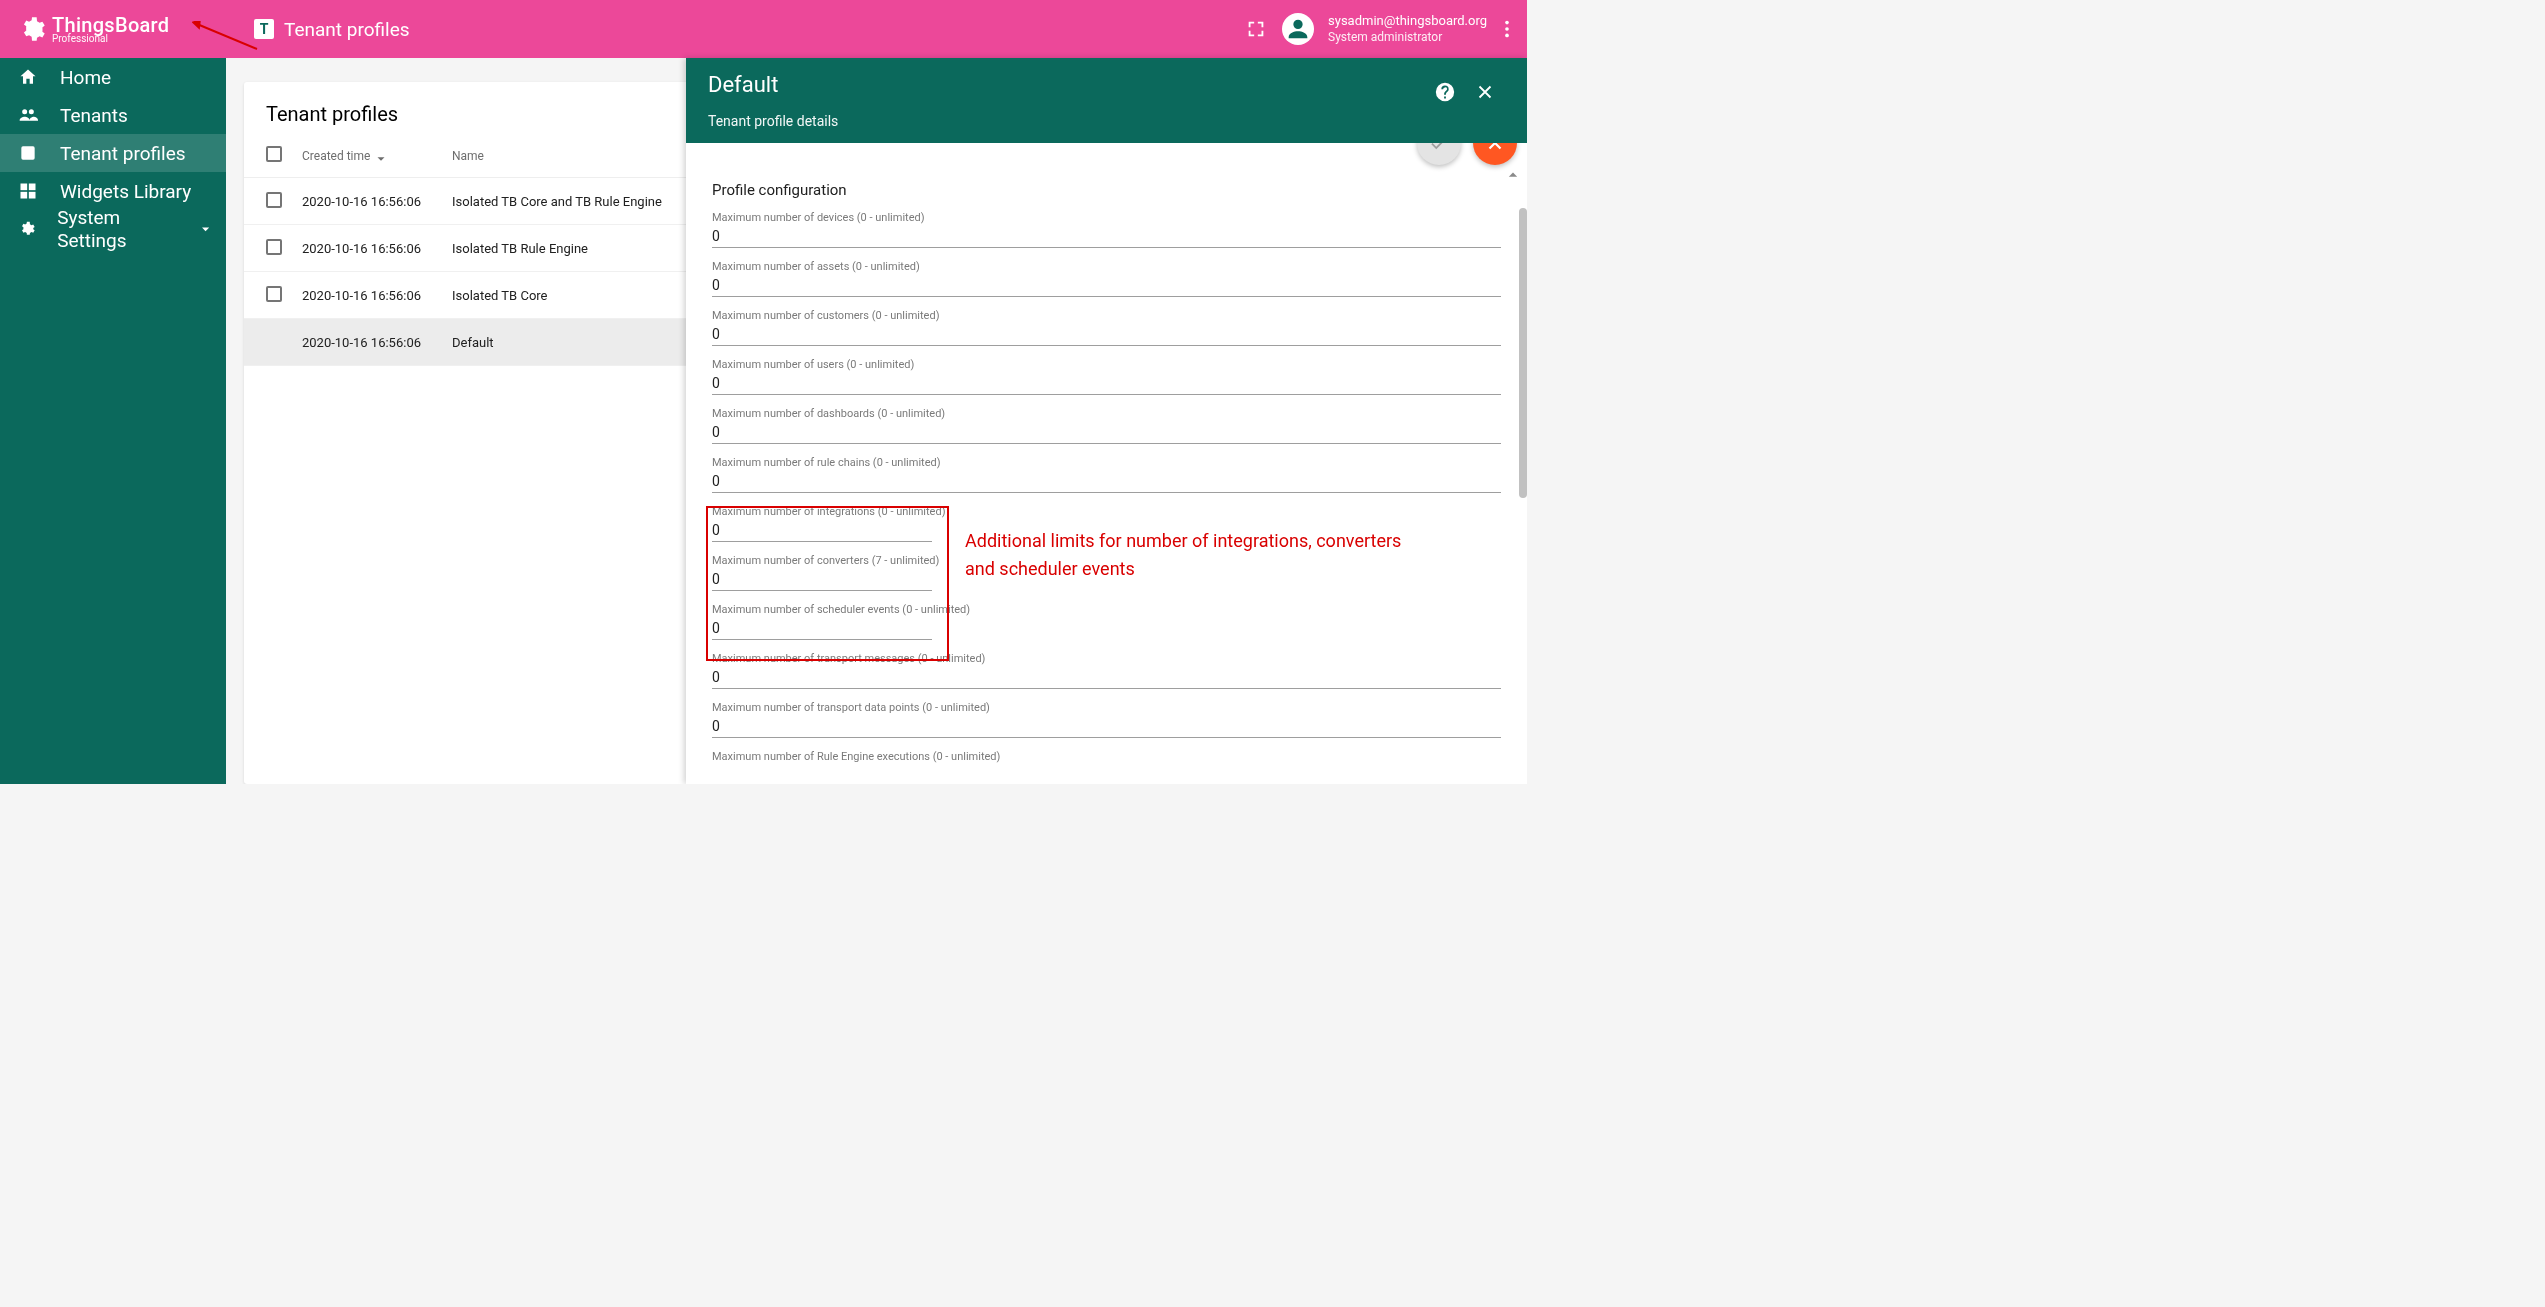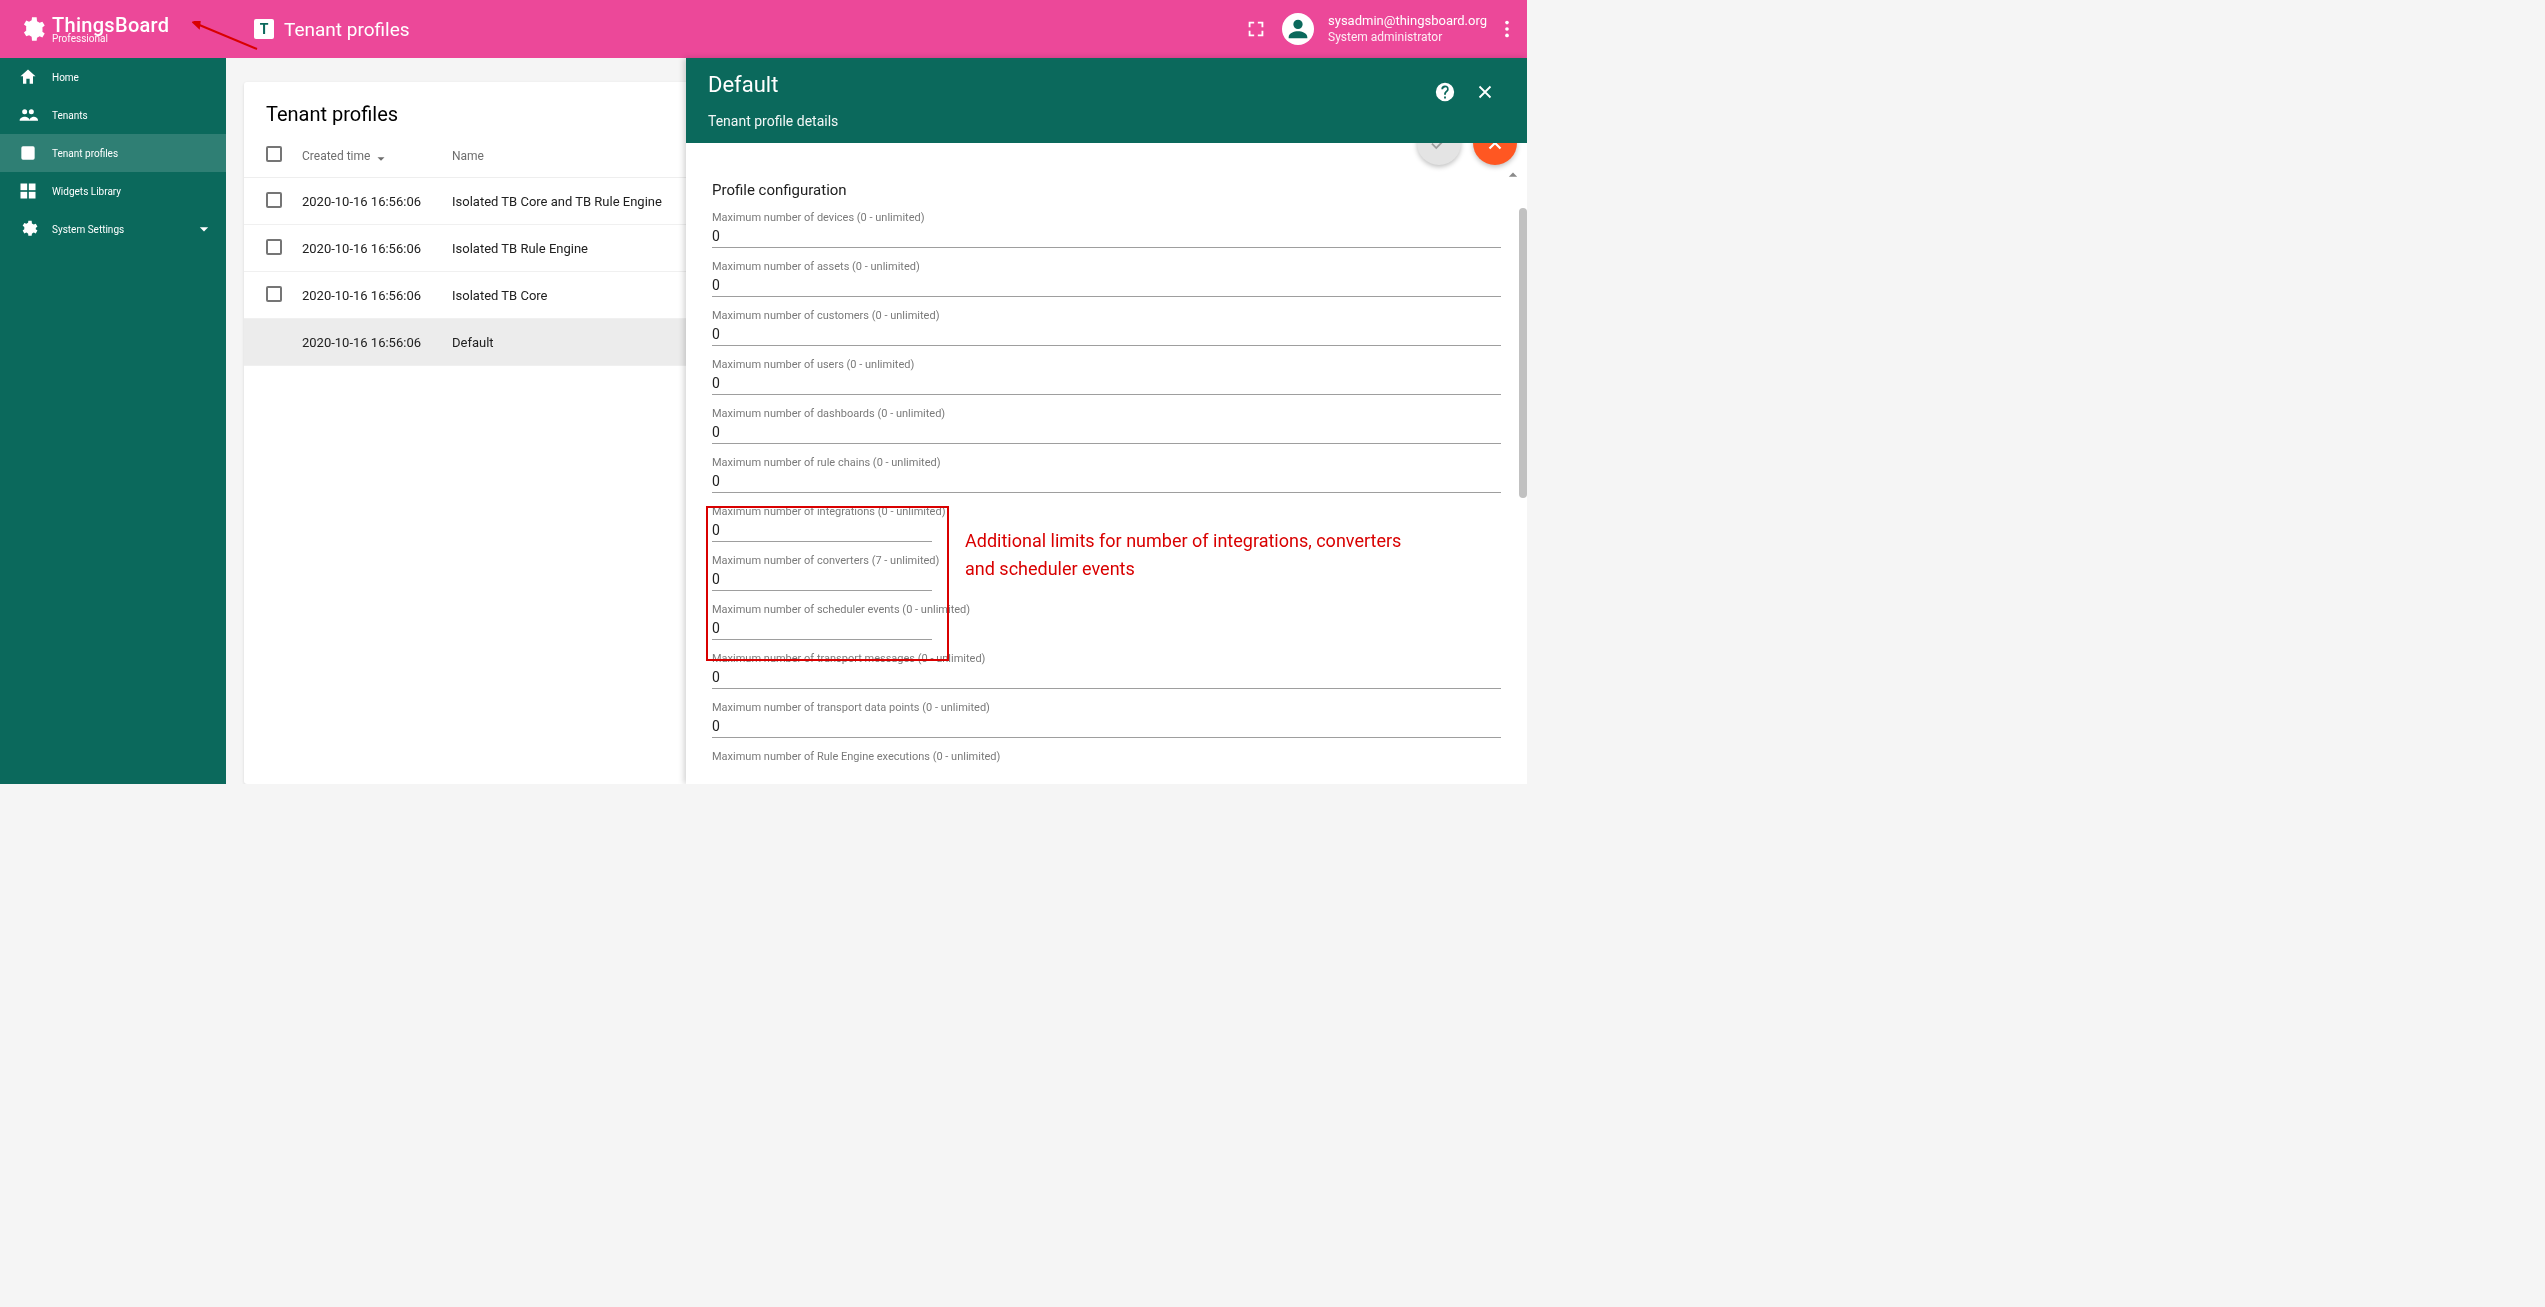--- a/index.html
+++ b/index.html
@@ -17,21 +17,21 @@
 .top-spacer { flex: 1; }
 .top-act { width: 40px; height: 40px; display: flex; align-items: center; justify-content: center; cursor: pointer; }
 .top-act svg { fill: #fff; width: 22px; height: 22px; }
 .avatar { width: 32px; height: 32px; background: #fff; border-radius: 50%; display: flex; align-items: center; justify-content: center; }
 .avatar svg { fill: #0b695c; width: 28px; height: 28px; }
 .user-meta { padding-left: 8px; font-size: 13px; line-height: 1.25; }
 .user-meta .sub { opacity: .9; font-size: 12px; }
 
 
 .sidebar { position: absolute; top: 58px; left: 0; width: 226px; bottom: 0; background: #0b695c; color: #fff; }
-.sb-item { display: flex; align-items: center; height: 38px; padding-left: 18px; gap: 14px; font-size: 10px; cursor: pointer; }
+.sb-item { display: flex; align-items: center; height: 38px; padding-left: 18px; gap: 22px; font-size: 19px; cursor: pointer; }
 .sb-item svg { width: 20px; height: 20px; fill: #fff; }
 .sb-item.selected { background: rgba(255,255,255,.15); }
 .sb-exp { margin-left: auto; margin-right: 12px; }
 
 
 .content { position: absolute; top: 58px; left: 226px; right: 0; bottom: 0; padding: 24px 22px 0 18px; }
 .card { background: #fff; box-shadow: 0 1px 3px rgba(0,0,0,.12); border-radius: 3px; height: 702px; overflow: hidden; }
 .card-hd { padding: 20px 22px 8px 22px; font-size: 20px; }
 .tbl-head { display: flex; align-items: center; height: 44px; padding: 0 22px; color: #6e6e6e; font-size: 12px; border-bottom: 1px solid #eee; }
 .col-cb { width: 36px; }

